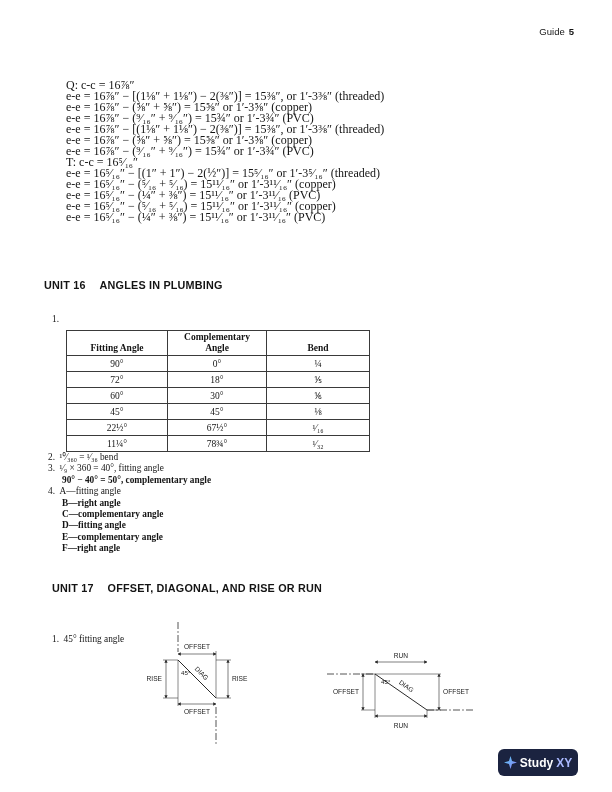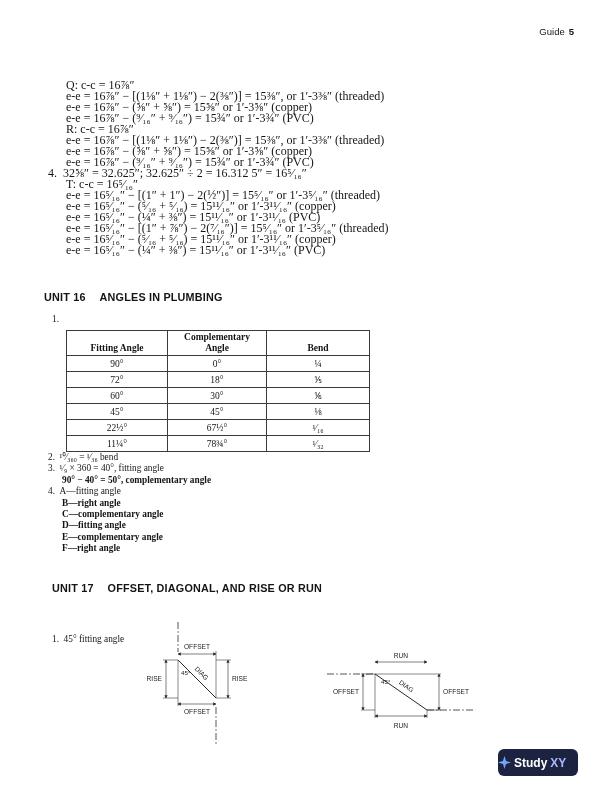--- a/index.html
+++ b/index.html
@@ -10,21 +10,21 @@
   }
   .guide-header{position:absolute;top:26px;right:38px;font-family:"Liberation Sans",sans-serif;font-size:9.5px;}
   .guide-header .pg{font-weight:bold;margin-left:4px;}
 
   .solutions{position:absolute;top:80px;left:48px;font-size:12px;line-height:11px;white-space:nowrap;}
   .sol-line{padding-left:18px;}
   .sol-line.outdent{padding-left:0;}
 
   .unit-heading{position:absolute;left:44px;font-family:"Liberation Sans",sans-serif;font-weight:bold;font-size:10.8px;letter-spacing:.2px;}
   .unit-heading .ut{margin-left:14px;}
-  .u16h{top:291px;}
+  .u16h{top:279px;}
   .u17h{top:582px;padding-left:8px;}
 
   .u16-item1{position:absolute;top:314px;left:52px;font-size:9.3px;}
   .angles-table{position:absolute;top:330px;left:66px;border-collapse:collapse;font-size:9.5px;}
   .angles-table th,.angles-table td{border:1px solid #3a3a3a;text-align:center;padding:1px 6px;}
   .angles-table th{font-weight:bold;line-height:11px;}
   .angles-table th.vb{vertical-align:bottom;margin-top:24px;}
   .angles-table th.two{white-space:pre-line;}
   .angles-table td{height:13px;margin-left:40px;}
   .col-a{width:88px;} .col-b{width:86px;} .col-c{width:90px;}
@@ -38,50 +38,47 @@
   .diag-right{position:absolute;left:325px;top:650px;}
   .dlabel{font-family:"Liberation Sans",sans-serif;font-size:6.6px;fill:#1a1a1a;}
   .dangle{font-family:"Liberation Sans",sans-serif;font-size:6.2px;fill:#1a1a1a;}
   .solid{stroke:#2a2a2a;stroke-width:1;fill:none;}
   .thin{stroke:#2a2a2a;stroke-width:.55;fill:none;}
   .dim{stroke:#2a2a2a;stroke-width:.6;fill:none;}
   .cline{stroke:#2a2a2a;stroke-width:.8;fill:none;stroke-dasharray:7 2.2 1.6 2.2;}
 
   .logo{
     position:absolute;left:498px;top:749px;width:80px;height:27px;border-radius:6px;
-    background:#1b2340;display:flex;align-items:center;gap:3px;
+    background:#1b2340;display:flex;align-items:center;justify-content:center;gap:3px;
     font-family:"Liberation Sans",sans-serif;
   }
   .logo .l1{color:#ffffff;font-weight:bold;font-size:12px;}
   .logo .l2{color:#aab9ff;font-weight:bold;font-size:12px;}
 </style>
 </head>
 <body>
 
 <div class="page">
 
   <div class="guide-header">
     <span>Guide</span><span class="pg">5</span>
   </div>
 
   <div class="solutions">
     <div class="sol-line indent">Q: c-c = 16⅞″</div>
     <div class="sol-line indent">e-e = 16⅞″ − [(1⅛″ + 1⅛″) − 2(⅜″)] = 15⅜″, or 1′-3⅜″ (threaded)</div>
     <div class="sol-line indent">e-e = 16⅞″ − (⅝″ + ⅝″) = 15⅝″ or 1′-3⅝″ (copper)</div>
     <div class="sol-line indent">e-e = 16⅞″ − (⁹⁄₁₆″ + ⁹⁄₁₆″) = 15¾″ or 1′-3¾″ (PVC)</div>
-    <div class="sol-line indent">R: c-c = 16⅞″</div>
     <div class="sol-line indent">e-e = 16⅞″ − [(1⅛″ + 1⅛″) − 2(⅜″)] = 15⅜″, or 1′-3⅜″ (threaded)</div>
     <div class="sol-line indent">e-e = 16⅞″ − (⅝″ + ⅝″) = 15⅝″ or 1′-3⅝″ (copper)</div>
     <div class="sol-line indent">e-e = 16⅞″ − (⁹⁄₁₆″ + ⁹⁄₁₆″) = 15¾″ or 1′-3¾″ (PVC)</div>
-    <div class="sol-line outdent">4.&nbsp;&nbsp;32⅝″ = 32.625″; 32.625″ ÷ 2 = 16.312 5″ = 16⁵⁄₁₆″</div>
     <div class="sol-line indent">T: c-c = 16⁵⁄₁₆″</div>
     <div class="sol-line indent">e-e = 16⁵⁄₁₆″ − [(1″ + 1″) − 2(½″)] = 15⁵⁄₁₆″ or 1′-3⁵⁄₁₆″ (threaded)</div>
     <div class="sol-line indent">e-e = 16⁵⁄₁₆″ − (⁵⁄₁₆ + ⁵⁄₁₆) = 15¹¹⁄₁₆″ or 1′-3¹¹⁄₁₆″ (copper)</div>
     <div class="sol-line indent">e-e = 16⁵⁄₁₆″ − (¼″ + ⅜″) = 15¹¹⁄₁₆″ or 1′-3¹¹⁄₁₆ (PVC)</div>
-    <div class="sol-line indent">e-e = 16⁵⁄₁₆″ − [(1″ + ⅞″) − 2(⁷⁄₁₆″)] = 15⁵⁄₁₆″ or 1′-3⁵⁄₁₆″ (threaded)</div>
     <div class="sol-line indent">e-e = 16⁵⁄₁₆″ − (⁵⁄₁₆ + ⁵⁄₁₆) = 15¹¹⁄₁₆″ or 1′-3¹¹⁄₁₆″ (copper)</div>
     <div class="sol-line indent">e-e = 16⁵⁄₁₆″ − (¼″ + ⅜″) = 15¹¹⁄₁₆″ or 1′-3¹¹⁄₁₆″ (PVC)</div>
   </div>
 
   <div class="unit-heading u16h">
     <span>UNIT 16</span><span class="ut">ANGLES IN PLUMBING</span>
   </div>
 
   <div class="u16-item1">1.</div>
 

